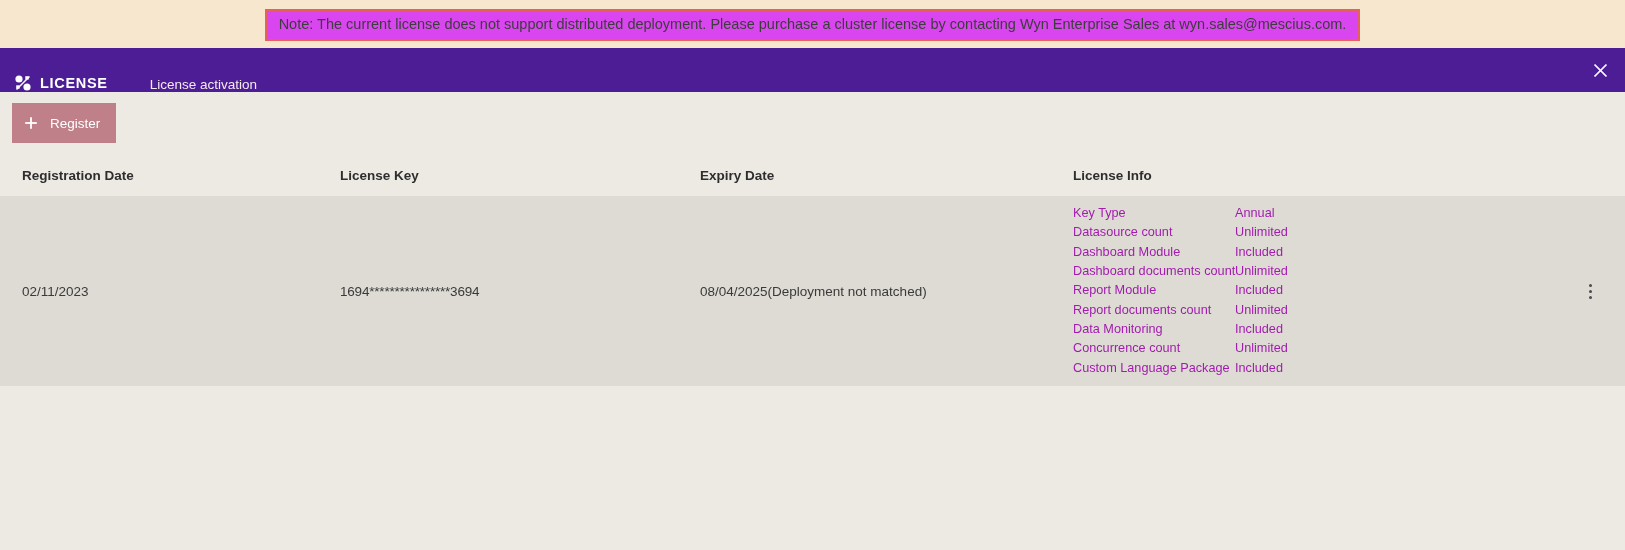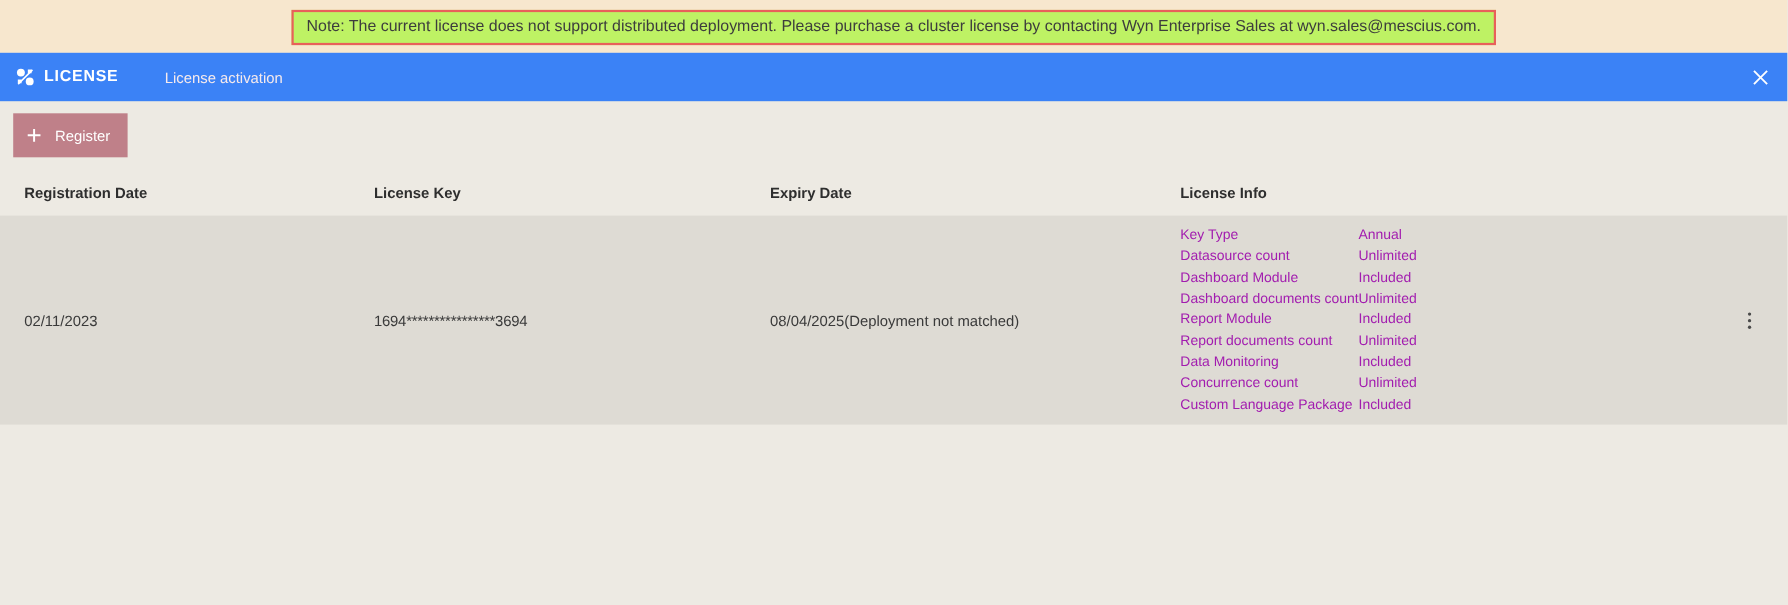--- a/index.html
+++ b/index.html
@@ -27,35 +27,35 @@
   .notice-bar {
     height: 48px;
     background: #F7E7CE;
     display: flex;
     align-items: center;
     justify-content: center;
     flex: 0 0 auto;
   }
   .notice-box {
     border: 2px solid #E8605A;
-    background: #bef264;
+    background: #d946ef;
     padding: 6px 12px 7px 12px;
     font-size: 14.5px;
     line-height: 1.1;
     color: #3d3d3d;
     white-space: nowrap;
     margin-top: 2px;
   }
 
   
   .header {
     height: 44px;
-    background: #3b82f6;
-    display: flex;
-    align-items: center;
+    background: #4c1d95;
+    display: flex;
+    align-items: flex-end;
     flex: 0 0 auto;
     position: relative;
     color: #ffffff;
   }
   .brand {
     display: flex;
     align-items: center;
     margin-left: 14px;
     gap: 8px;
   }

